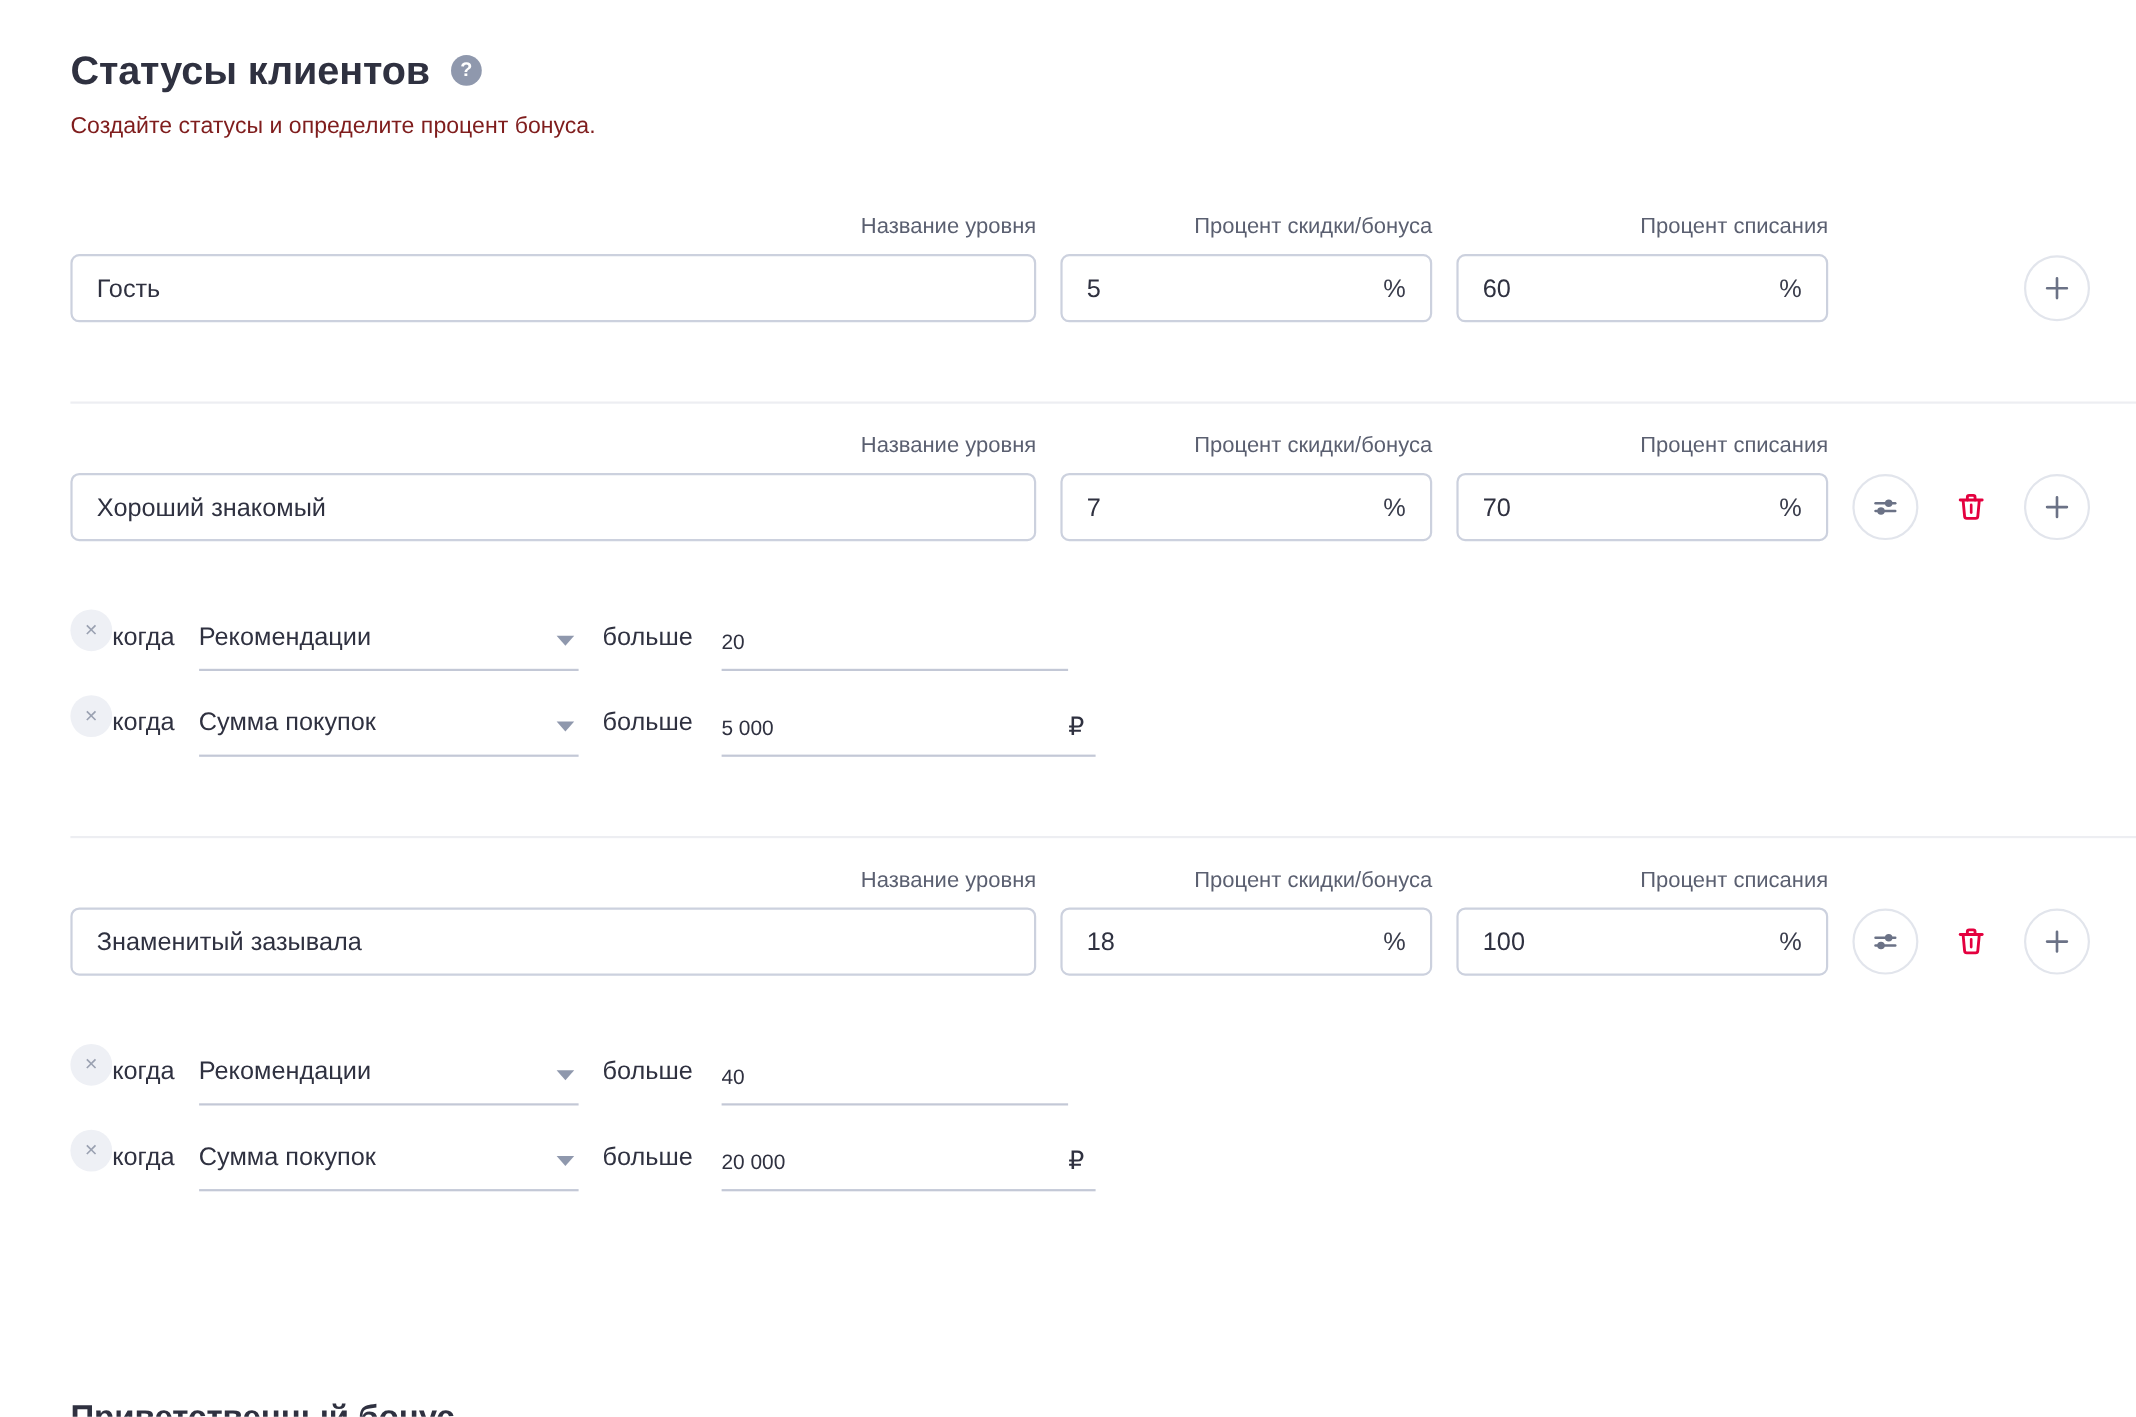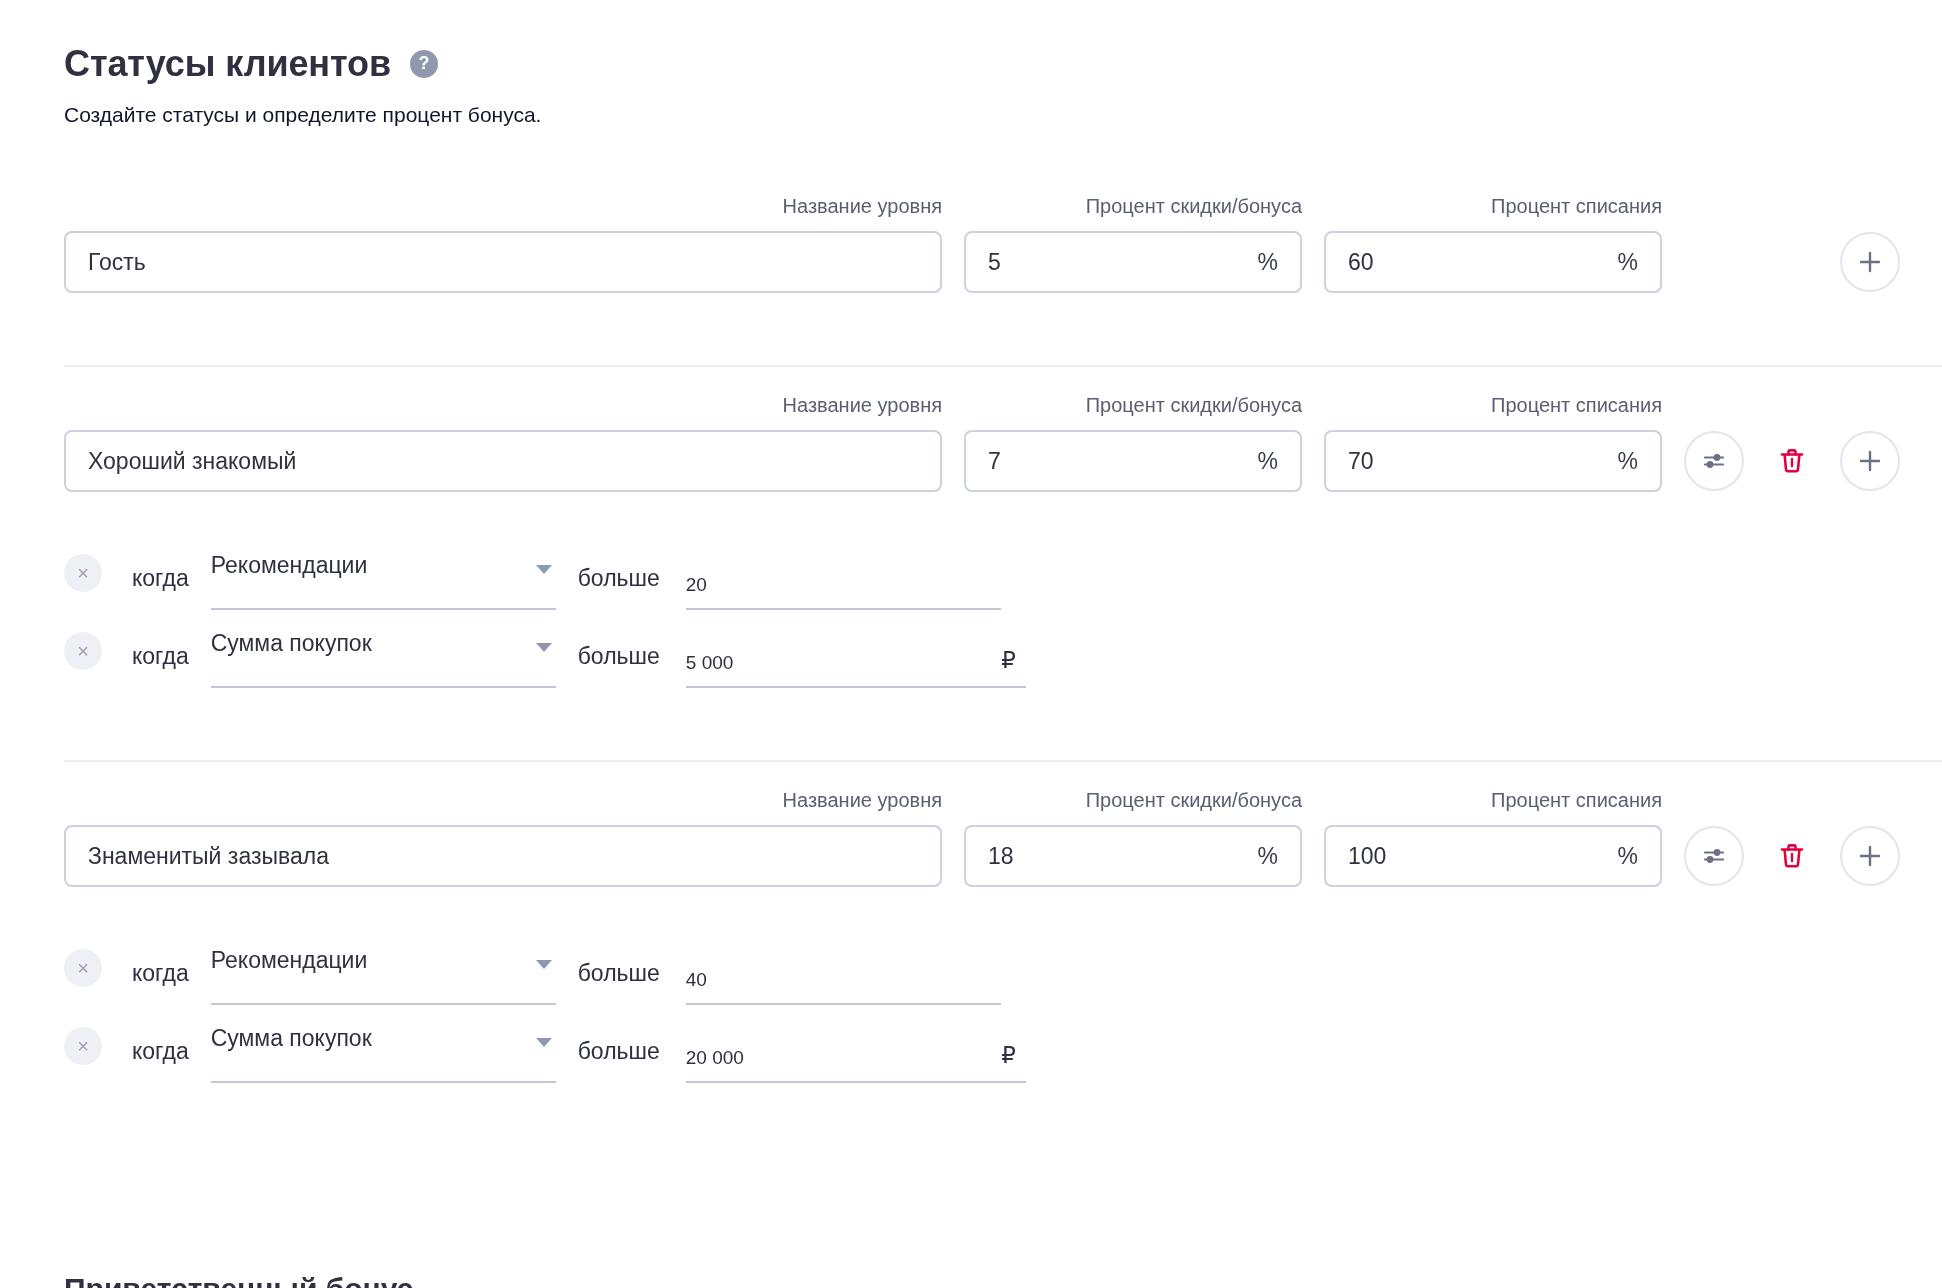--- a/index.html
+++ b/index.html
@@ -55,21 +55,21 @@
     font-weight: 700;
     line-height: 1;
     cursor: pointer;
     flex: 0 0 auto;
     user-select: none;
   }
   .help-icon span { display: block; transform: translateY(-1px); }
   .section-subtitle {
     margin: 16px 0 0 0;
     font-size: 21px;
-    color: #0f172a;
+    color: #7f1d1d;
     line-height: 1.3;
     font-weight: 400;
   }
 
   
   .levels {
     margin-top: 40px;
   }
   .level-block {
     padding: 0 0 0 0;
@@ -190,31 +190,31 @@
     margin-bottom: 18px;
     user-select: none;
   }
   .cond-word {
     font-size: 23px;
     color: #2f3140;
     margin-bottom: 20px;
     line-height: 1;
     white-space: nowrap;
   }
-  .cond-when { margin-left: 30px; }
+  .cond-when { }
   .cond-op   { margin-left: 22px; }
 
   .select-underline {
     width: 345px;
     margin-left: 22px;
     border-bottom: 2px solid #c3c8d6;
     display: flex;
     align-items: flex-end;
     justify-content: space-between;
-    padding-bottom: 31px;
+    padding-bottom: 18px;
     cursor: pointer;
   }
   .select-underline .sel-value {
     font-size: 23px;
     color: #2f3140;
     line-height: 1;
     white-space: nowrap;
   }
   .caret {
     width: 0; height: 0;

